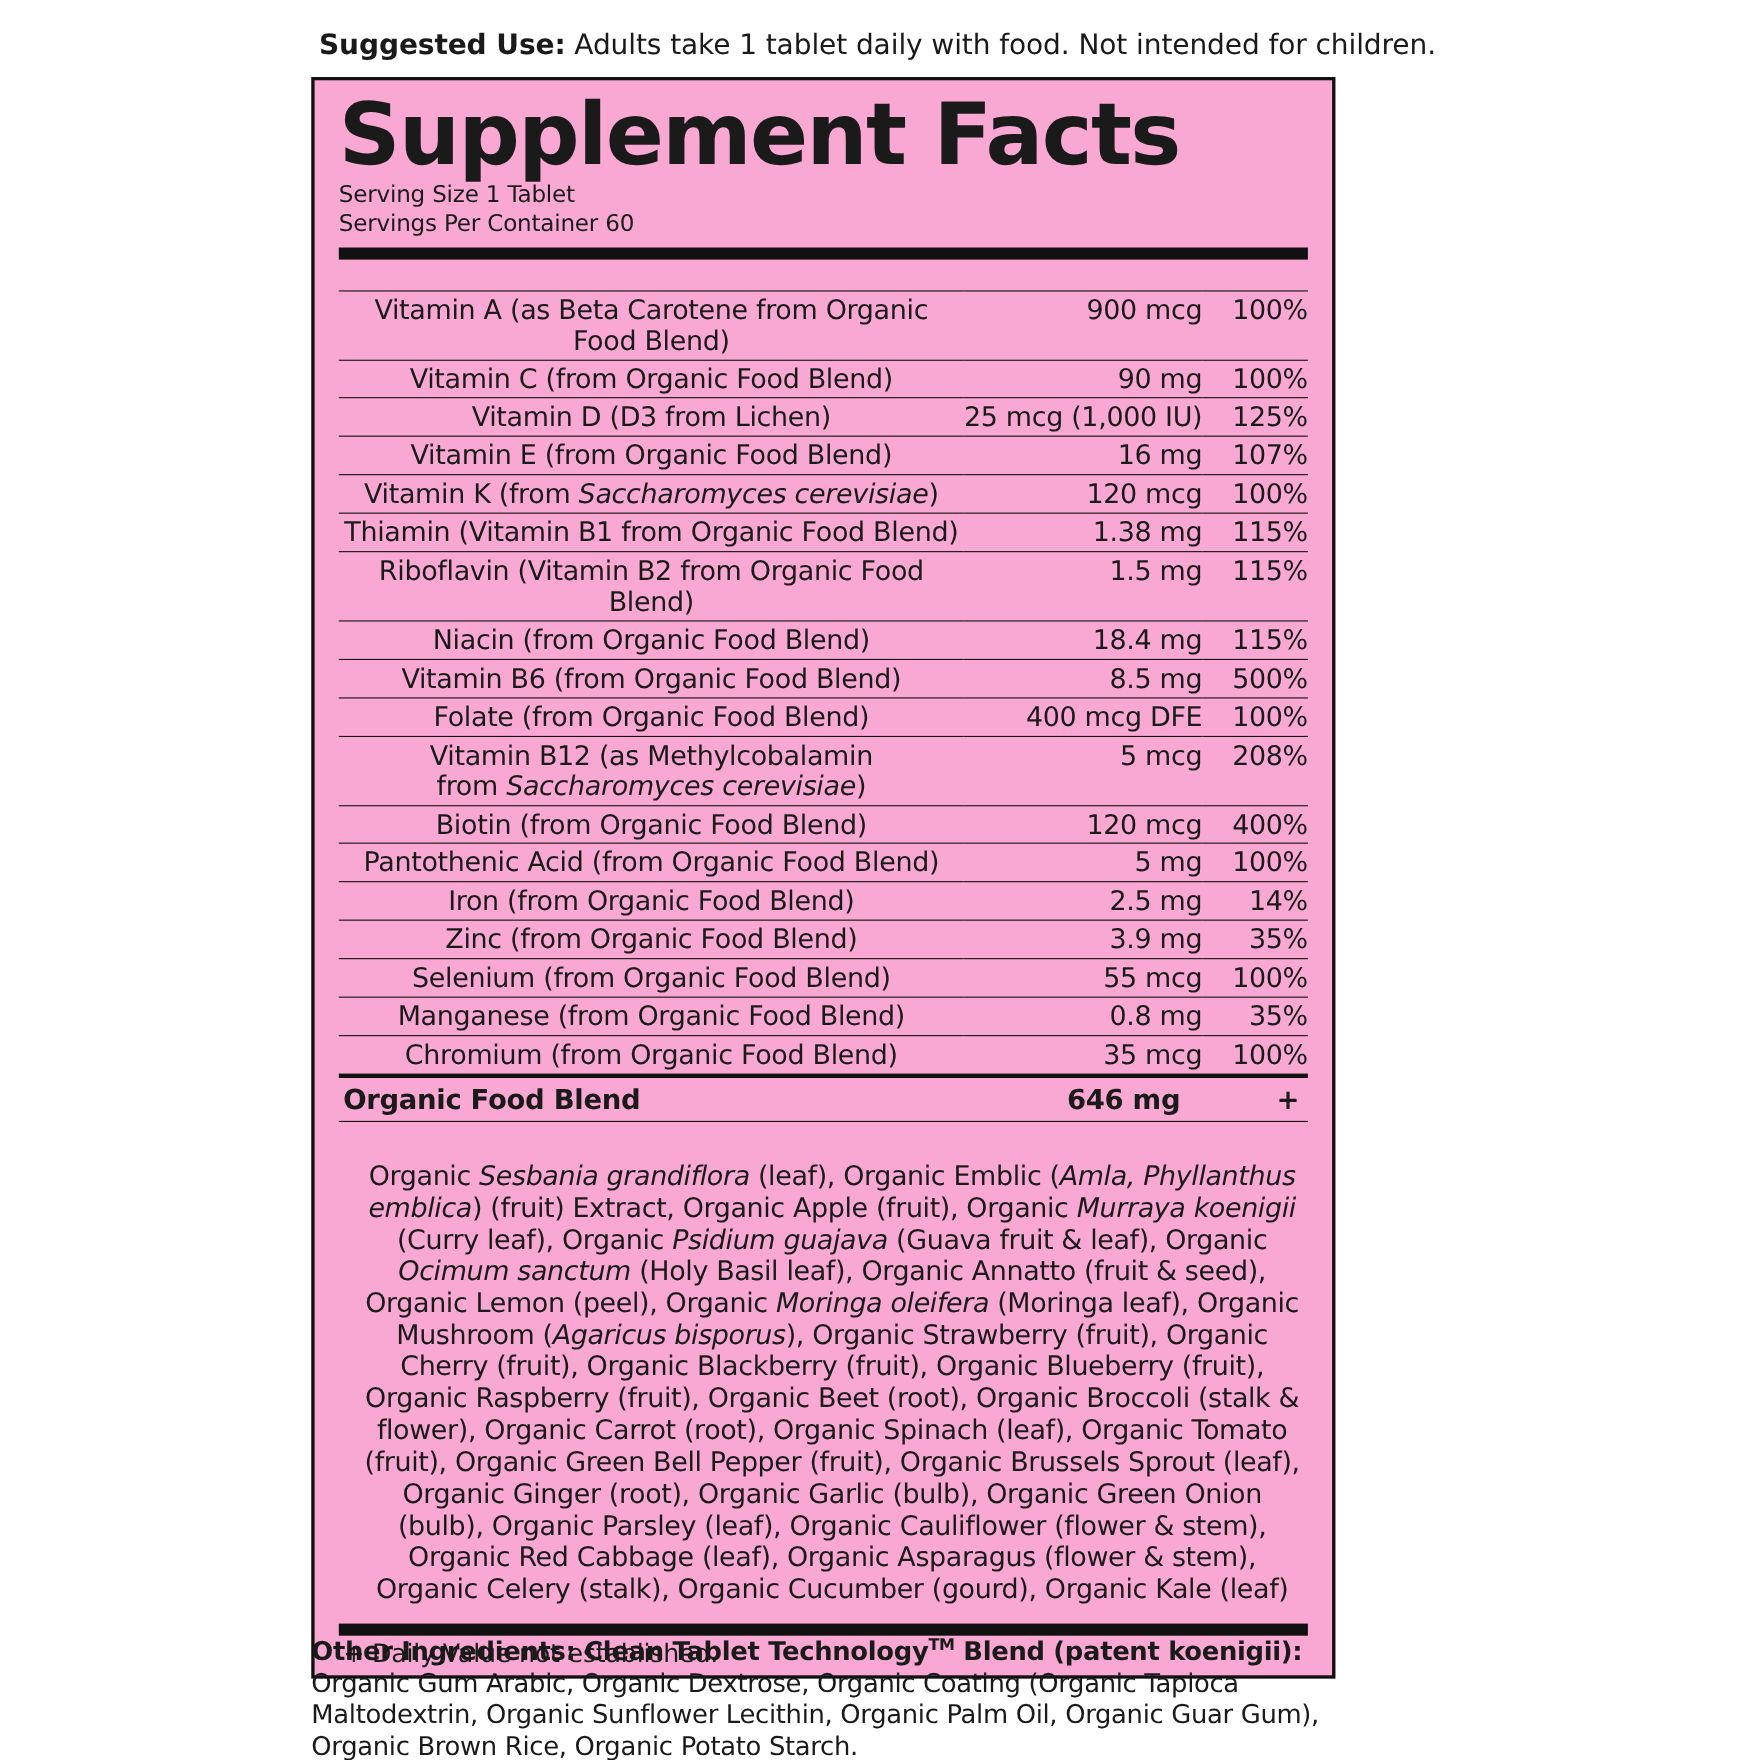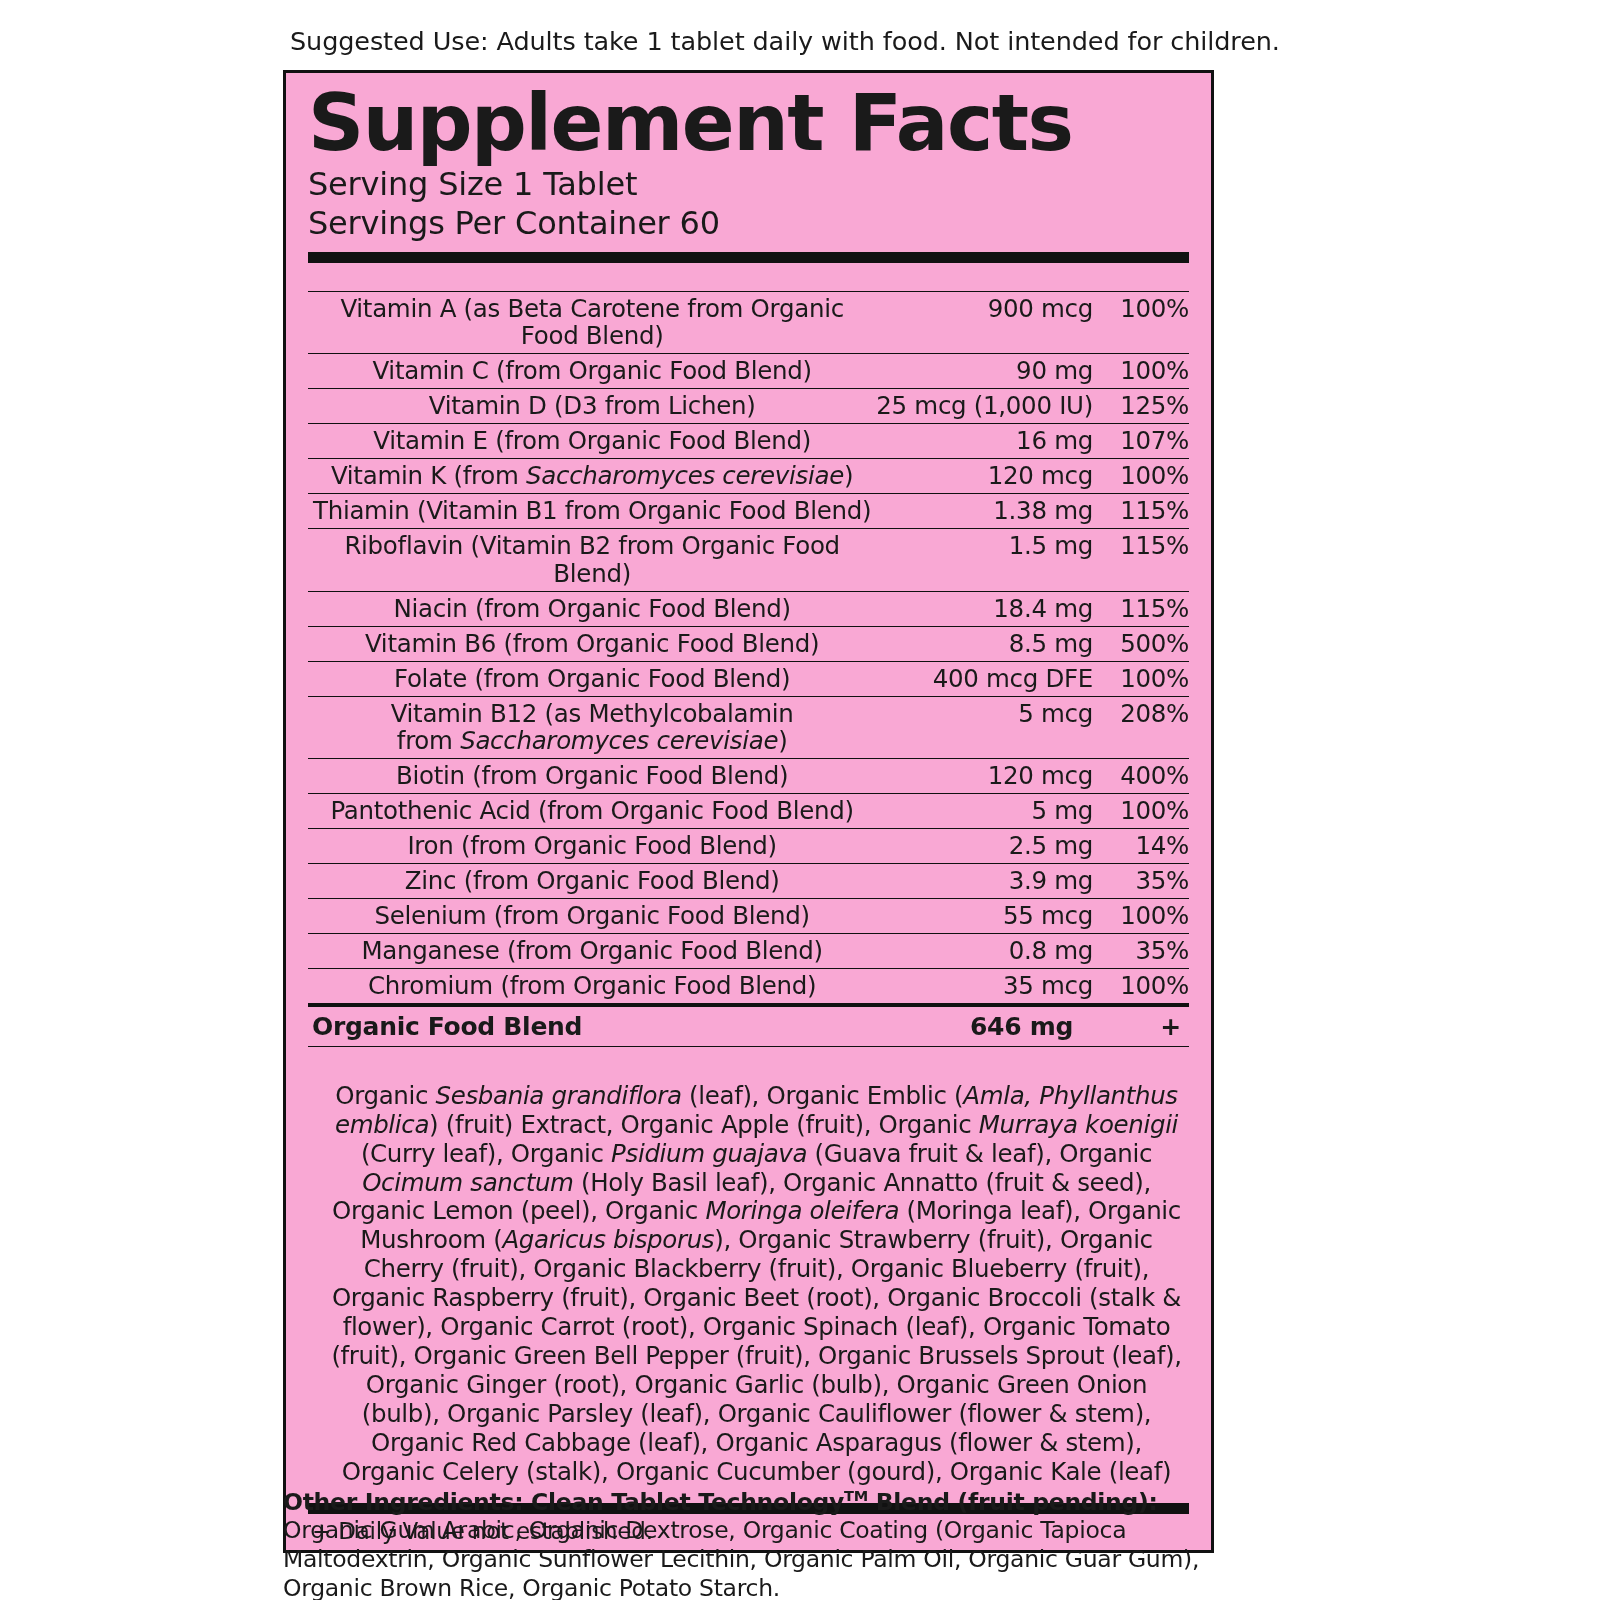--- a/index.html
+++ b/index.html
@@ -26,21 +26,21 @@
   .suggested-use {
     position: absolute;
     top: 26px;
     left: 290px;
     width: 1020px;
     font-size: 25.5px;
     line-height: 1.2;
     letter-spacing: -0.1px;
     white-space: nowrap;
   }
-  .suggested-use b { font-weight: normal; }
+  .suggested-use b { font-weight: bold; }
 
   
   .panel {
     position: absolute;
     top: 70px;
     left: 283px;
     width: 931px;
     border: 3px solid #111;
     box-sizing: border-box;
     background: #f9a8d4;
@@ -51,21 +51,21 @@
     font-size: 78px;
     line-height: 0.98;
     font-weight: bold;
     letter-spacing: -1.5px;
     text-align: left;
     margin: 12px 0 4px 0;
     font-family: "DejaVu Sans", sans-serif;
   }
 
   .serving-line {
-    font-size: 32px;
+    font-size: 21px;
     line-height: 1.22;
     letter-spacing: -0.2px;
   }
 
   .rule-thick {
     border-top: 11px solid #111;
     margin: 8px 0 0 0;
   }
   .rule-mid {
     border-top: 4px solid #111;
@@ -266,16 +266,16 @@
 
     <div class="blend-body" id="blend-body">Organic <em>Sesbania grandiflora</em> (leaf), Organic Emblic (<em>Amla, Phyllanthus emblica</em>) (fruit) Extract, Organic Apple (fruit), Organic <em>Murraya koenigii</em> (Curry leaf), Organic <em>Psidium guajava</em> (Guava fruit &amp; leaf), Organic <em>Ocimum sanctum</em> (Holy Basil leaf), Organic Annatto (fruit &amp; seed), Organic Lemon (peel), Organic <em>Moringa oleifera</em> (Moringa leaf), Organic Mushroom (<em>Agaricus bisporus</em>), Organic Strawberry (fruit), Organic Cherry (fruit), Organic Blackberry (fruit), Organic Blueberry (fruit), Organic Raspberry (fruit), Organic Beet (root), Organic Broccoli (stalk &amp; flower), Organic Carrot (root), Organic Spinach (leaf), Organic Tomato (fruit), Organic Green Bell Pepper (fruit), Organic Brussels Sprout (leaf), Organic Ginger (root), Organic Garlic (bulb), Organic Green Onion (bulb), Organic Parsley (leaf), Organic Cauliflower (flower &amp; stem), Organic Red Cabbage (leaf), Organic Asparagus (flower &amp; stem), Organic Celery (stalk), Organic Cucumber (gourd), Organic Kale (leaf)</div>
 
     <div class="rule-thick"></div>
 
     <div class="footnote">+ Daily Value not established.</div>
 
   </div>
 
   <div class="other">
-    <b><span>Other Ingredients: Clean Tablet Technology</span><sup>TM</sup><span> Blend (fruit pending):</span></b><span> Organic Gum Arabic, Organic Dextrose, Organic Coating (Organic Tapioca Maltodextrin, Organic Sunflower Lecithin, Organic Palm Oil, Organic Guar Gum), Organic Brown Rice, Organic Potato Starch.</span>
+    <b><span>Other Ingredients: Clean Tablet Technology</span><sup>TM</sup><span> Blend (patent koenigii):</span></b><span> Organic Gum Arabic, Organic Dextrose, Organic Coating (Organic Tapioca Maltodextrin, Organic Sunflower Lecithin, Organic Palm Oil, Organic Guar Gum), Organic Brown Rice, Organic Potato Starch.</span>
   </div>
 
 </div>
 
 </body></html>

